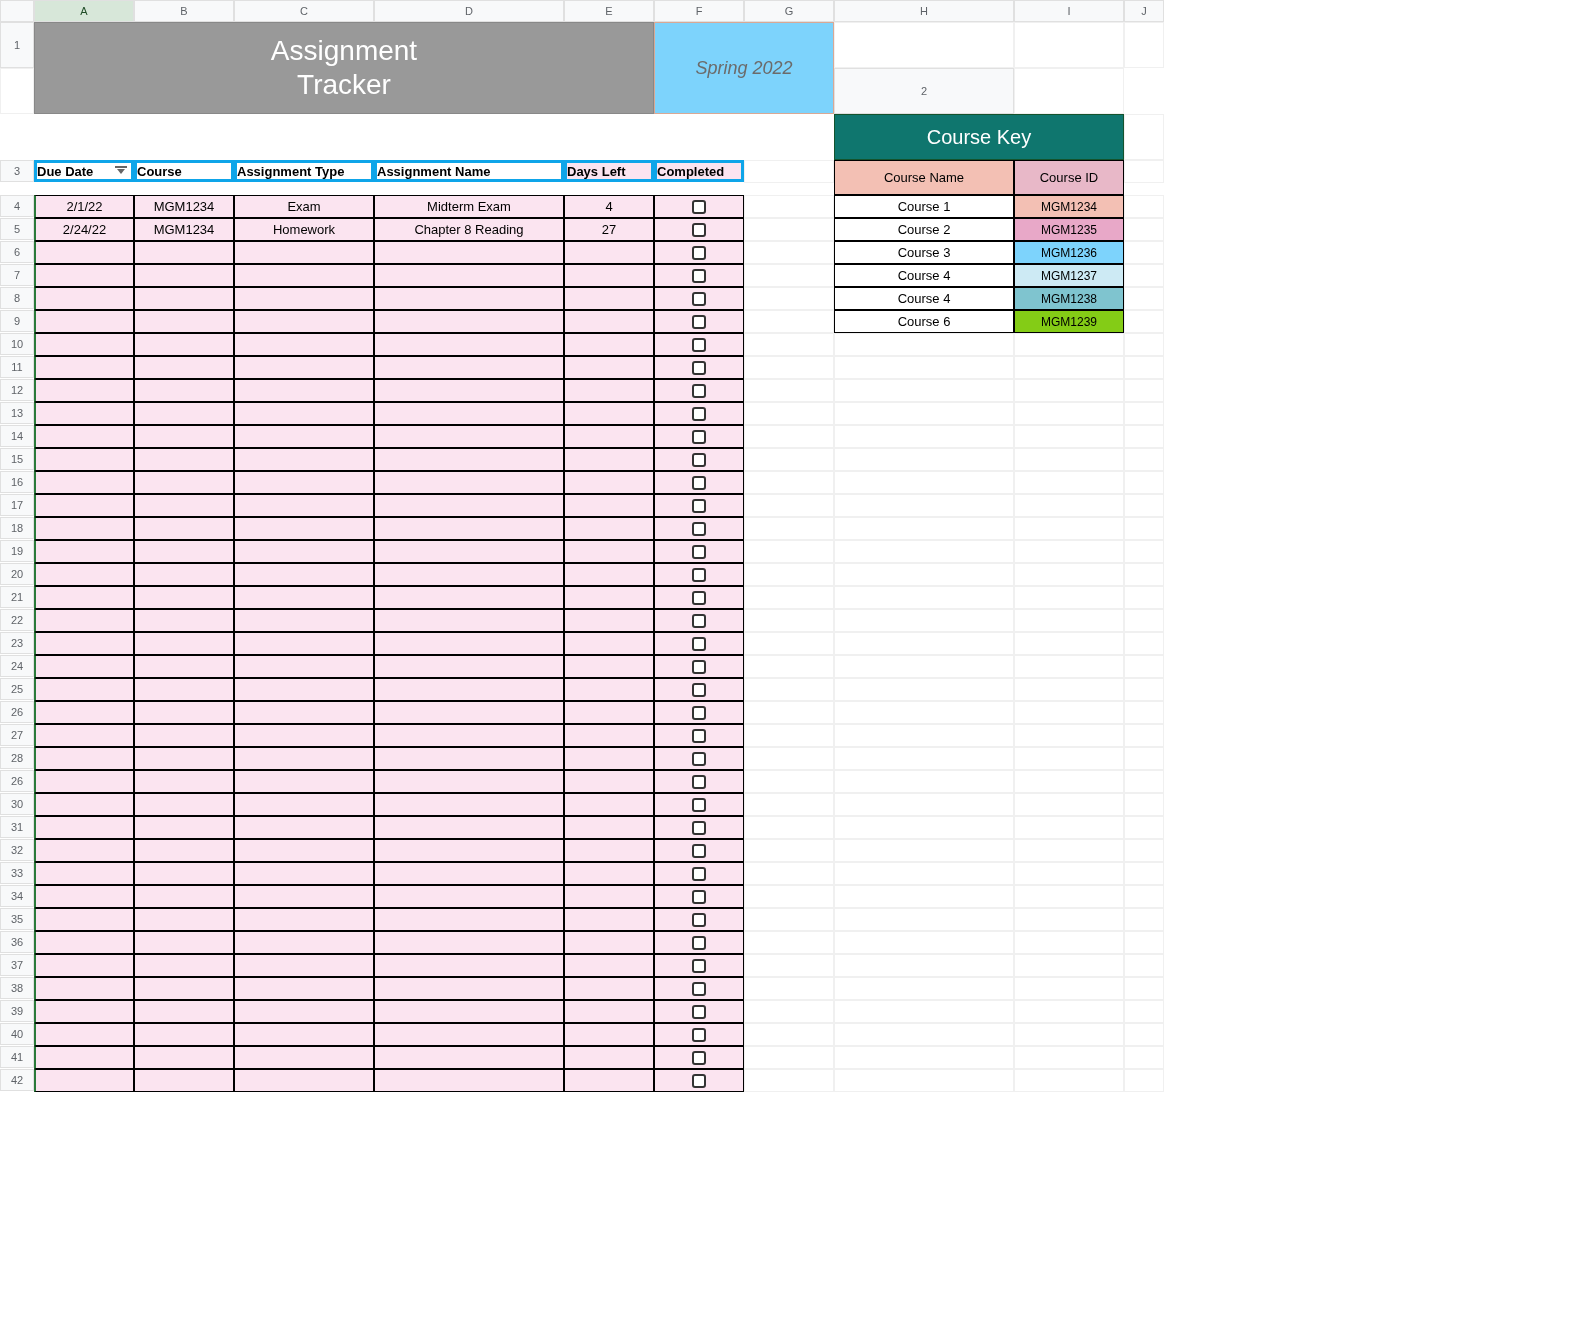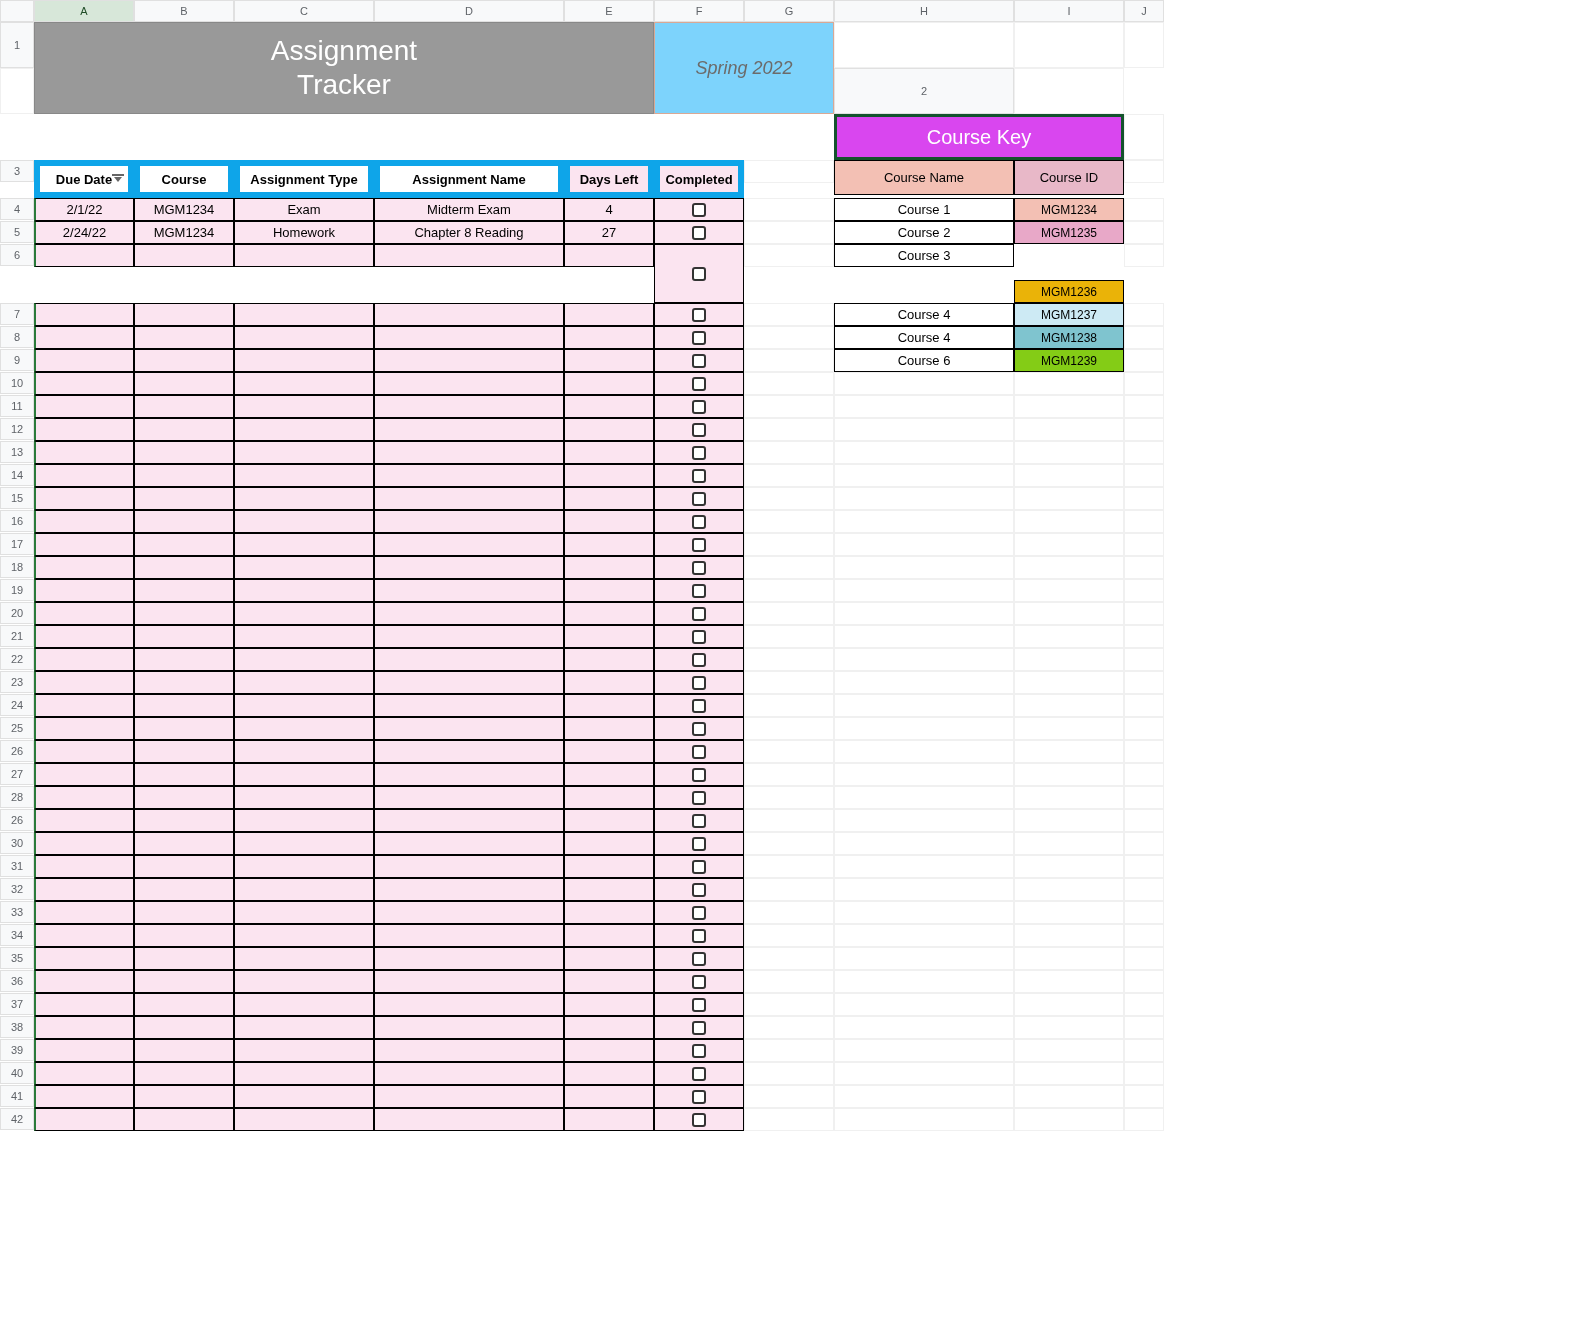--- a/index.html
+++ b/index.html
@@ -68,23 +68,23 @@
     align-items: center;
     justify-content: center;
     height: 92px;
     border: 1px solid #d9a894;
   }
   .row-header.tall1 { height: 46px; }
   .row-header.tall2 { height: 46px; }
   .hdr {
     background: #fff;
     font-weight: bold;
-    border: 6px solid #0ea5e9;
-    height: 38px;
-    display:flex;align-items:center;justify-content:center;
+    border: 3px solid #0ea5e9;
+    height: 22px;
+    display:flex;align-items:center;
     position:relative;
   }
   .hdr.light { background:#fbe4f0; font-weight:bold; }
   .filter-icon {
     position:absolute;
     right:6px;
     width:0;height:0;
     border-left:4px solid transparent;
     border-right:4px solid transparent;
     border-top:5px solid #666;
@@ -96,26 +96,26 @@
     width:12px;height:2px;background:#666;
   }
   .pink { background: #fbe4f0; border:1px solid #000; }
   .pink.leftedge { border-left:2px solid #2a7a3a; }
   .checkbox-cell { background:#fbe4f0; border:1px solid #000; display:flex;align-items:center;justify-content:center;}
   .cb {
     width:14px;height:14px;border:2px solid #333;border-radius:3px;background:#fff;
   }
   .course-key-hdr {
     grid-column: 9 / 11;
-    background:#d946ef;color:#fff;
+    background:#0f766e;color:#fff;
     font-family:"Century Gothic",sans-serif;
     font-size:20px;font-weight:300;
     display:flex;align-items:center;justify-content:center;
     height:36px;
-    border:3px solid #14532d;
+    border:1px solid #14532d;
   }
   .ck-colhdr {
     background:#f3c0b4;border:1px solid #000;height:35px;
     display:flex;align-items:center;justify-content:center;font-size:13px;
   }
   .ck-colhdr.right{ background:#e8b8c8;}
   .ck-name { background:#fff;border:1px solid #000;height:23px;display:flex;align-items:center;justify-content:center;}
   .ck-id { border:1px solid #000;height:23px;display:flex;align-items:center;justify-content:center;font-size:12px;}
   .empty { border:1px solid #f0f0f0; background:#fff; height:23px;}
   .empty-tall{ border:1px solid #f0f0f0;background:#fff;height:46px;}
@@ -193,21 +193,21 @@
     <div class="cell pink leftedge"></div>
     <div class="cell pink"></div>
     <div class="cell pink"></div>
     <div class="cell pink"></div>
     <div class="cell pink"></div>
     <div class="checkbox-cell">
       <div class="cb"></div>
     </div>
     <div class="empty"></div>
     <div class="ck-name">Course 3</div>
-    <div class="ck-id" style="background: #eab308; margin-top: 36px;">MGM1236</div>
+    <div class="ck-id" style="background: #7dd3fc;">MGM1236</div>
     <div class="empty"></div>
     <div class="row-header">7</div>
     <div class="cell pink leftedge"></div>
     <div class="cell pink"></div>
     <div class="cell pink"></div>
     <div class="cell pink"></div>
     <div class="cell pink"></div>
     <div class="checkbox-cell">
       <div class="cb"></div>
     </div>

